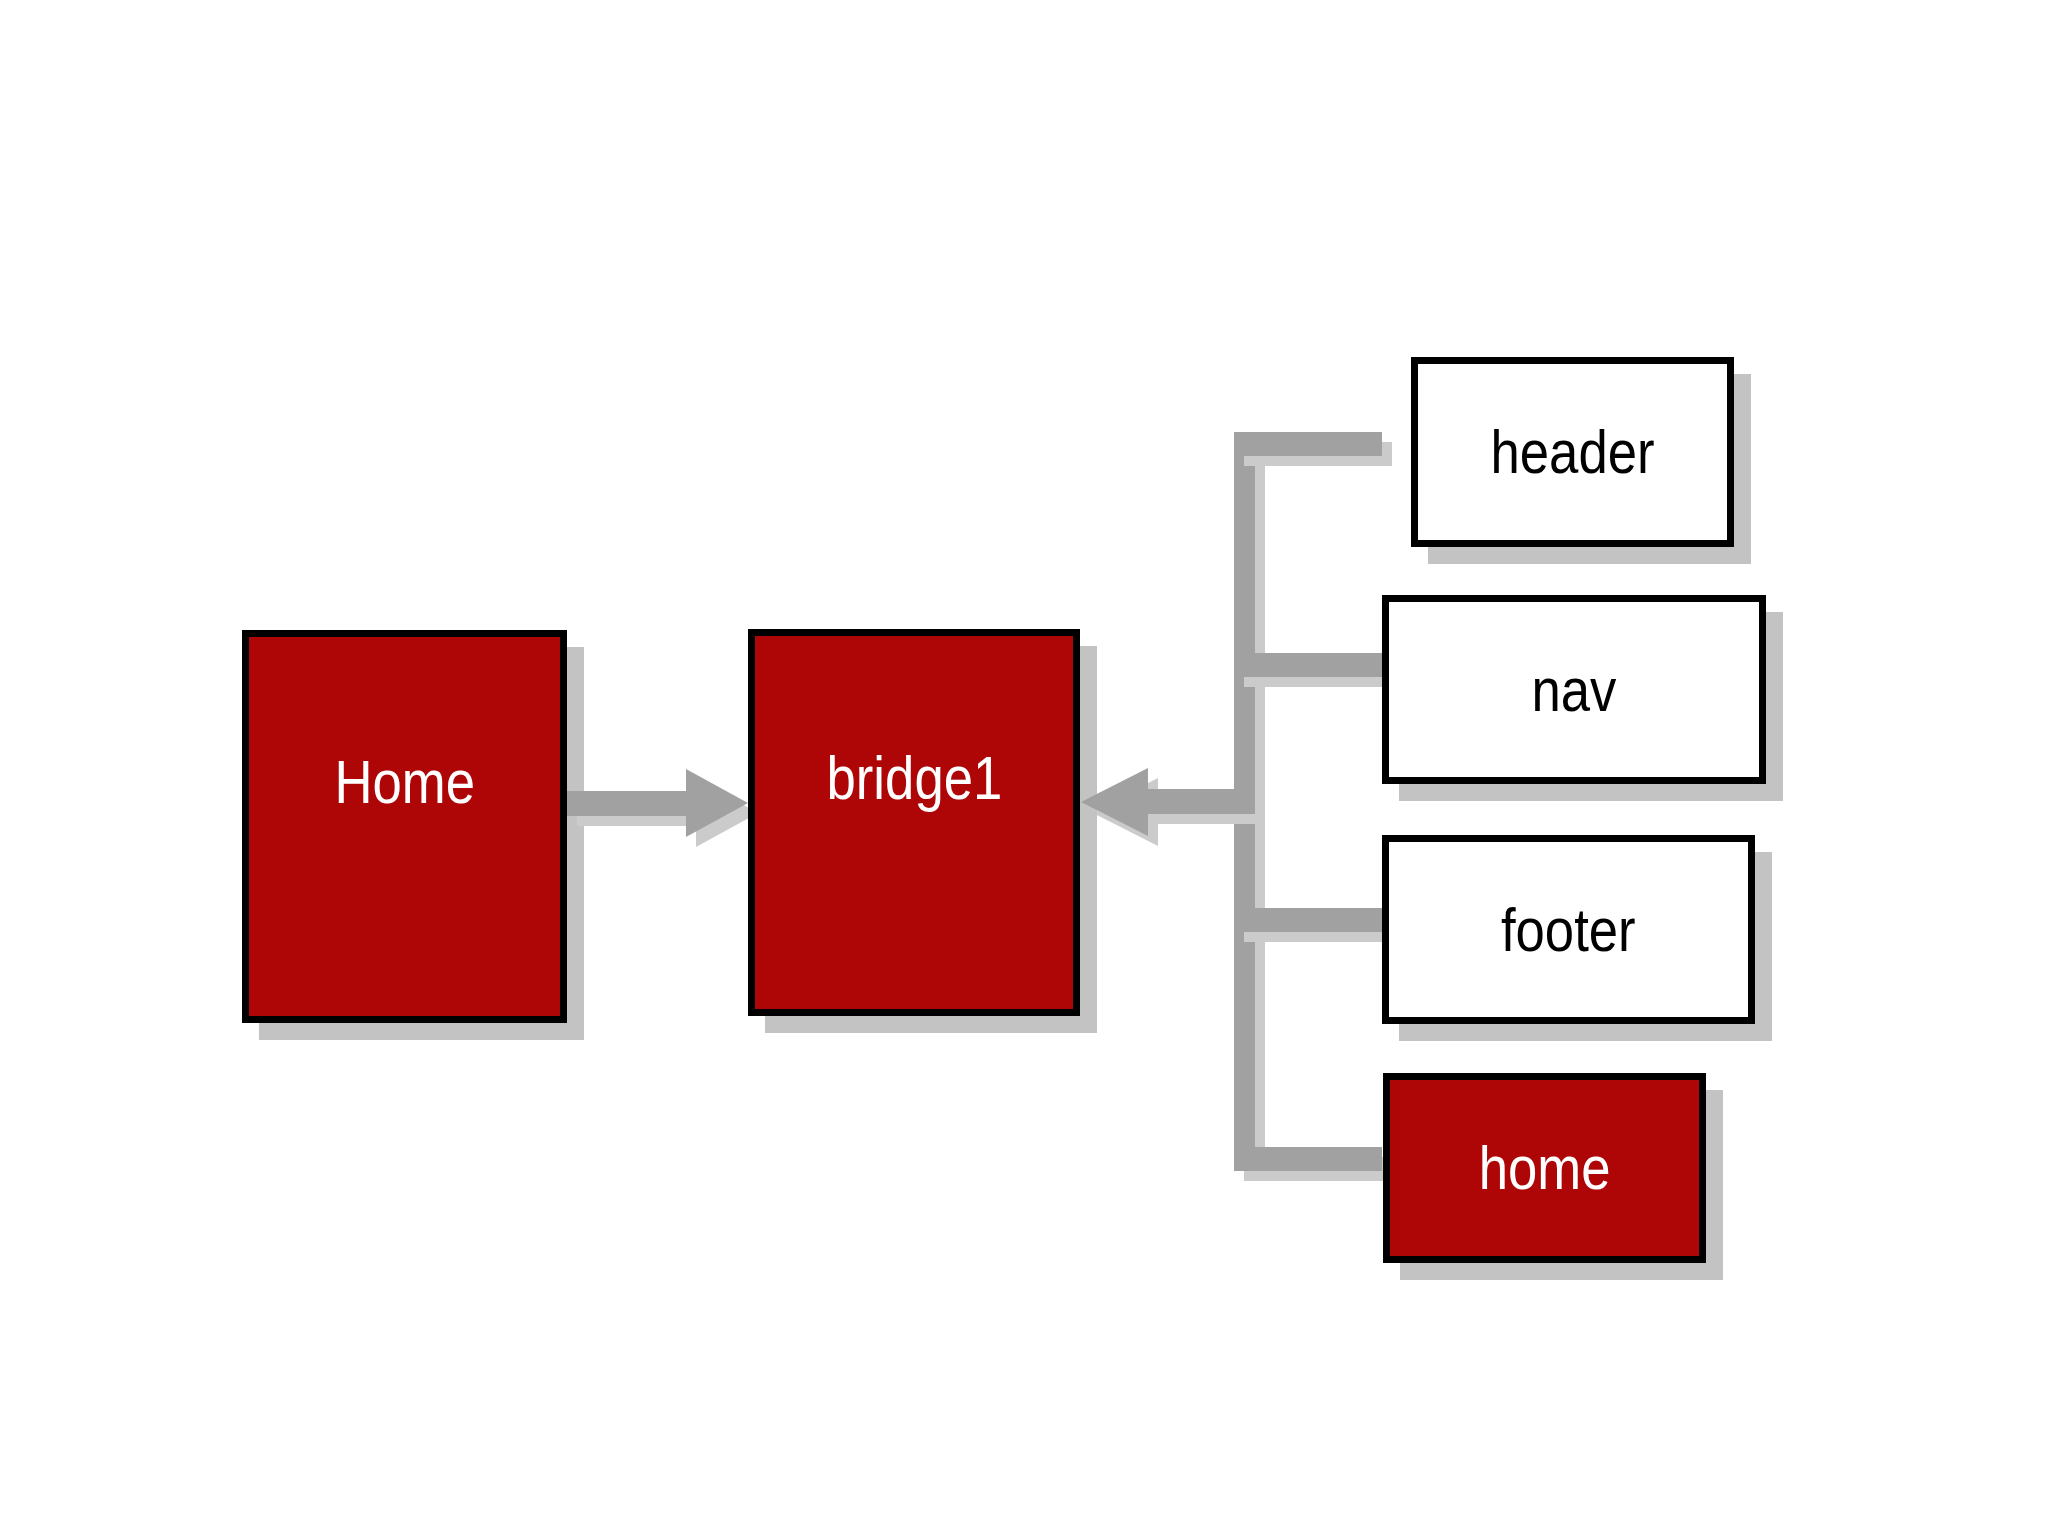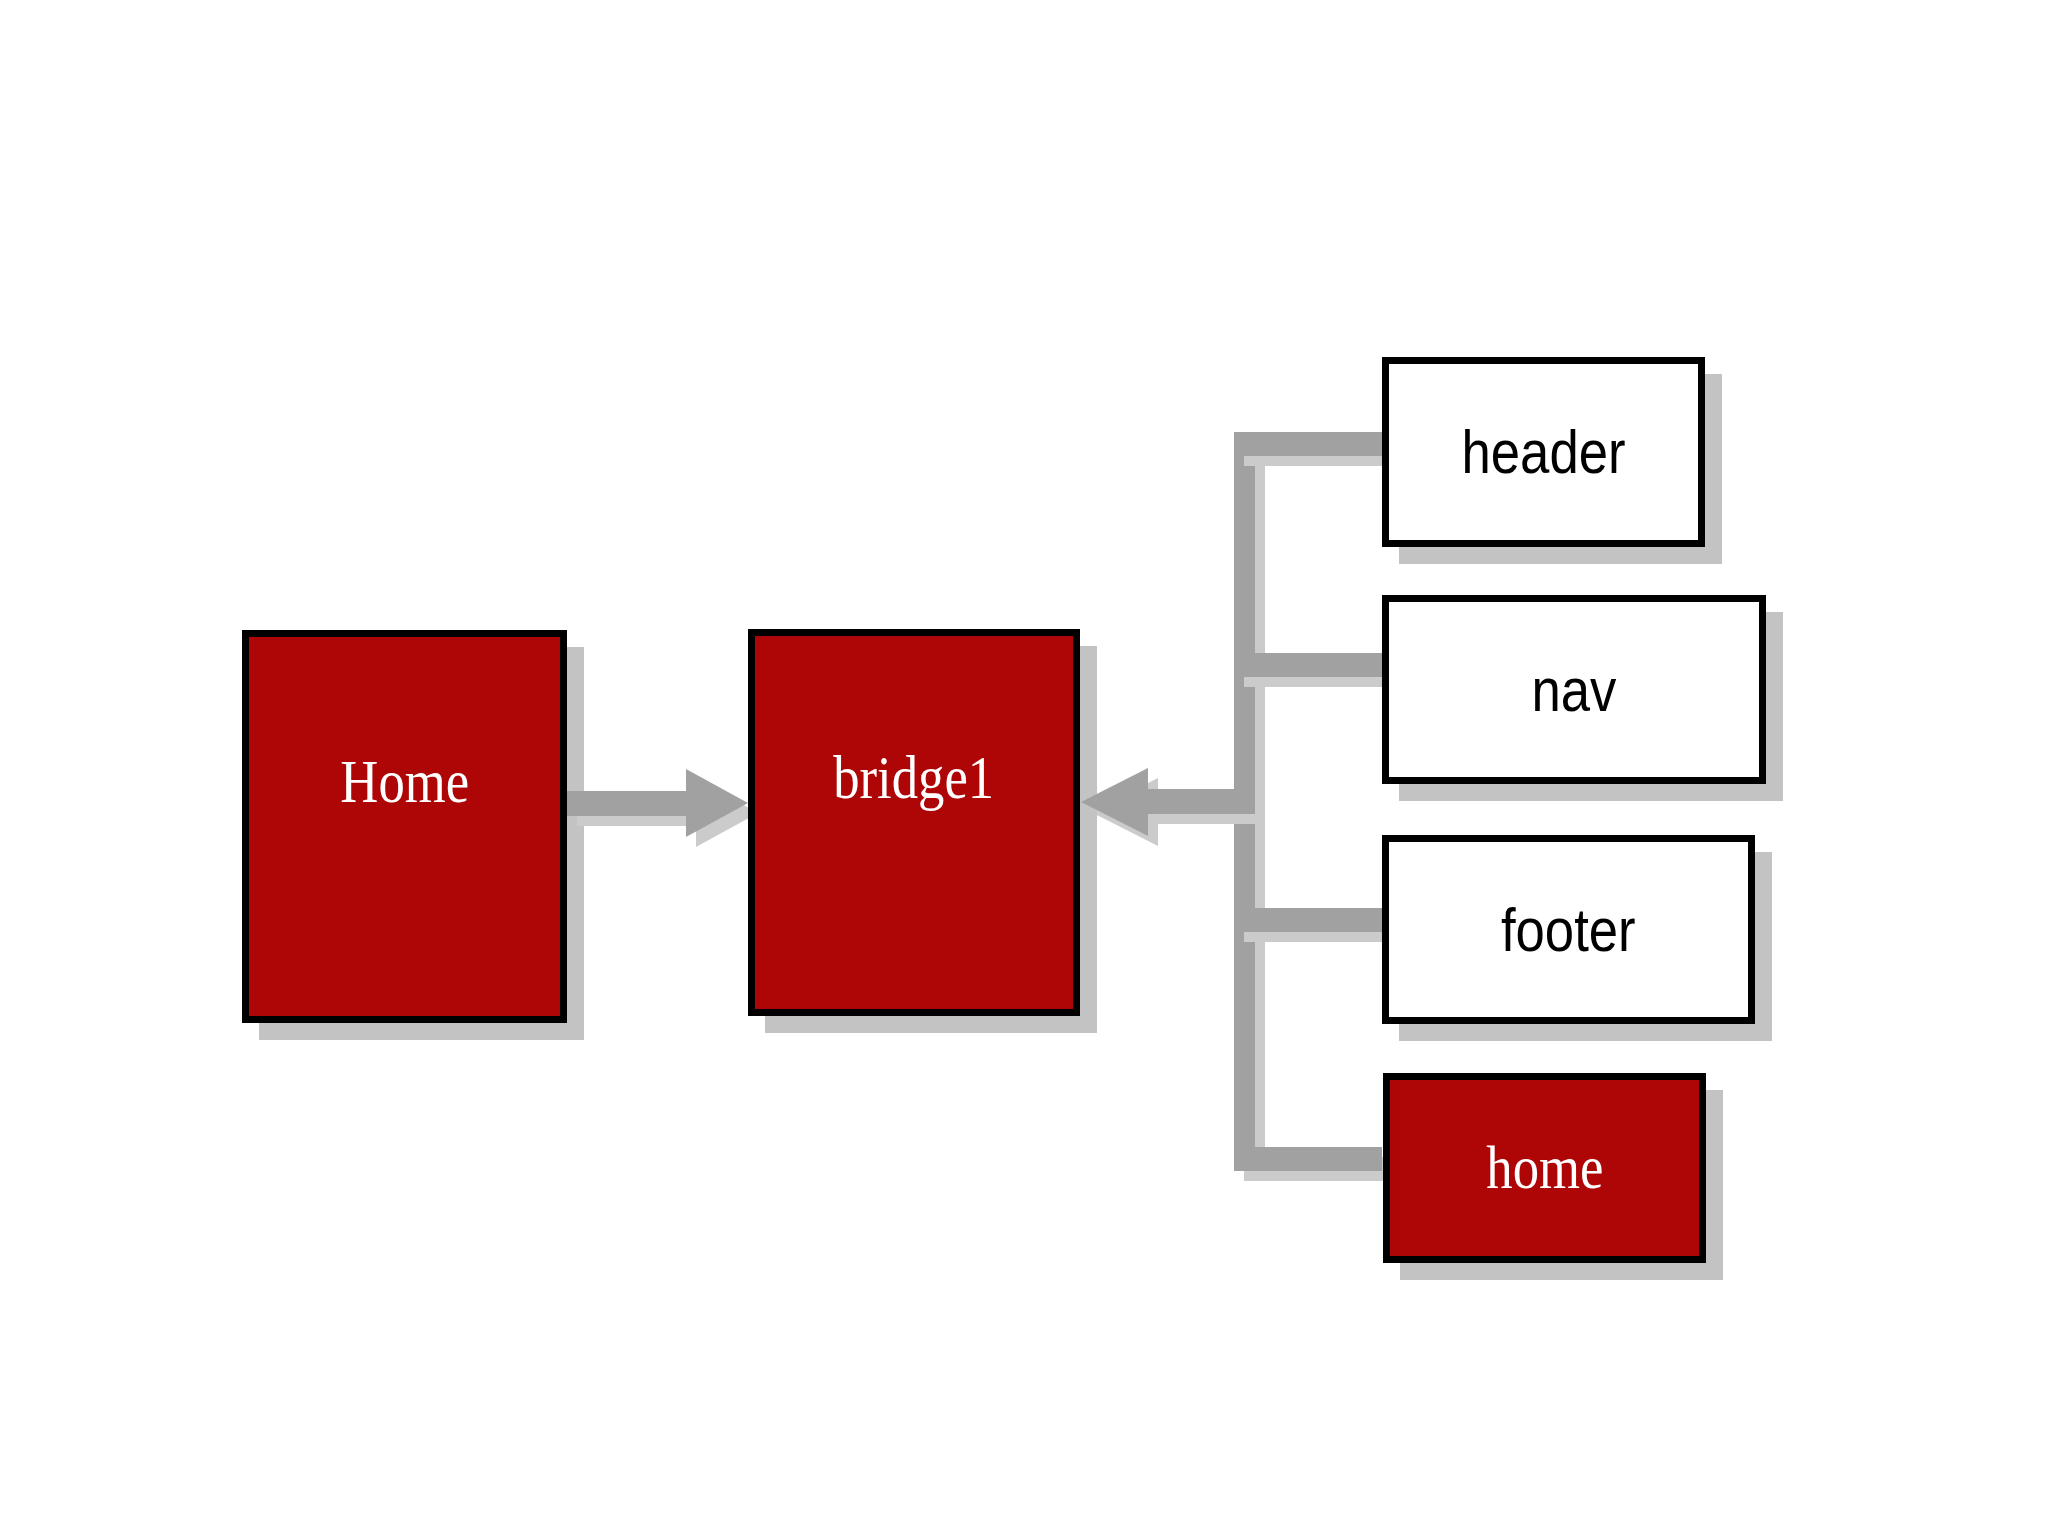--- a/index.html
+++ b/index.html
@@ -53,28 +53,28 @@
     justify-content:center;
     z-index:3;
   }
   .node .lbl{
     display:inline-block;
     font-size:62px;
     line-height:1.15;
     transform:scaleX(0.85);
     white-space:nowrap;
   }
-  .node-red{background:#ae0506;font-family:Liberation Serif, serif;}
+  .node-red{background:#ae0506;}
   .node-red .lbl{color:#ffffff;}
   .node-white{background:#ffffff;}
   .node-white .lbl{color:#000000;}
   .big{padding-bottom:90px;}
   .n-home-main{left:242px;top:630px;width:325px;height:393px;}
   .n-bridge1{left:748px;top:629px;width:332px;height:387px;}
-  .n-header{left:1382px;top:357px;width:323px;height:190px;}
+  .n-header{left:1411px;top:357px;width:323px;height:190px;}
   .n-nav{left:1382px;top:595px;width:384px;height:189px;}
   .n-footer{left:1382px;top:835px;width:373px;height:189px;}
   .n-home-child{left:1383px;top:1073px;width:323px;height:190px;}
 </style>
 </head>
 <body>
 
 <div class="canvas">
 
   <div class="conn spine"></div>

